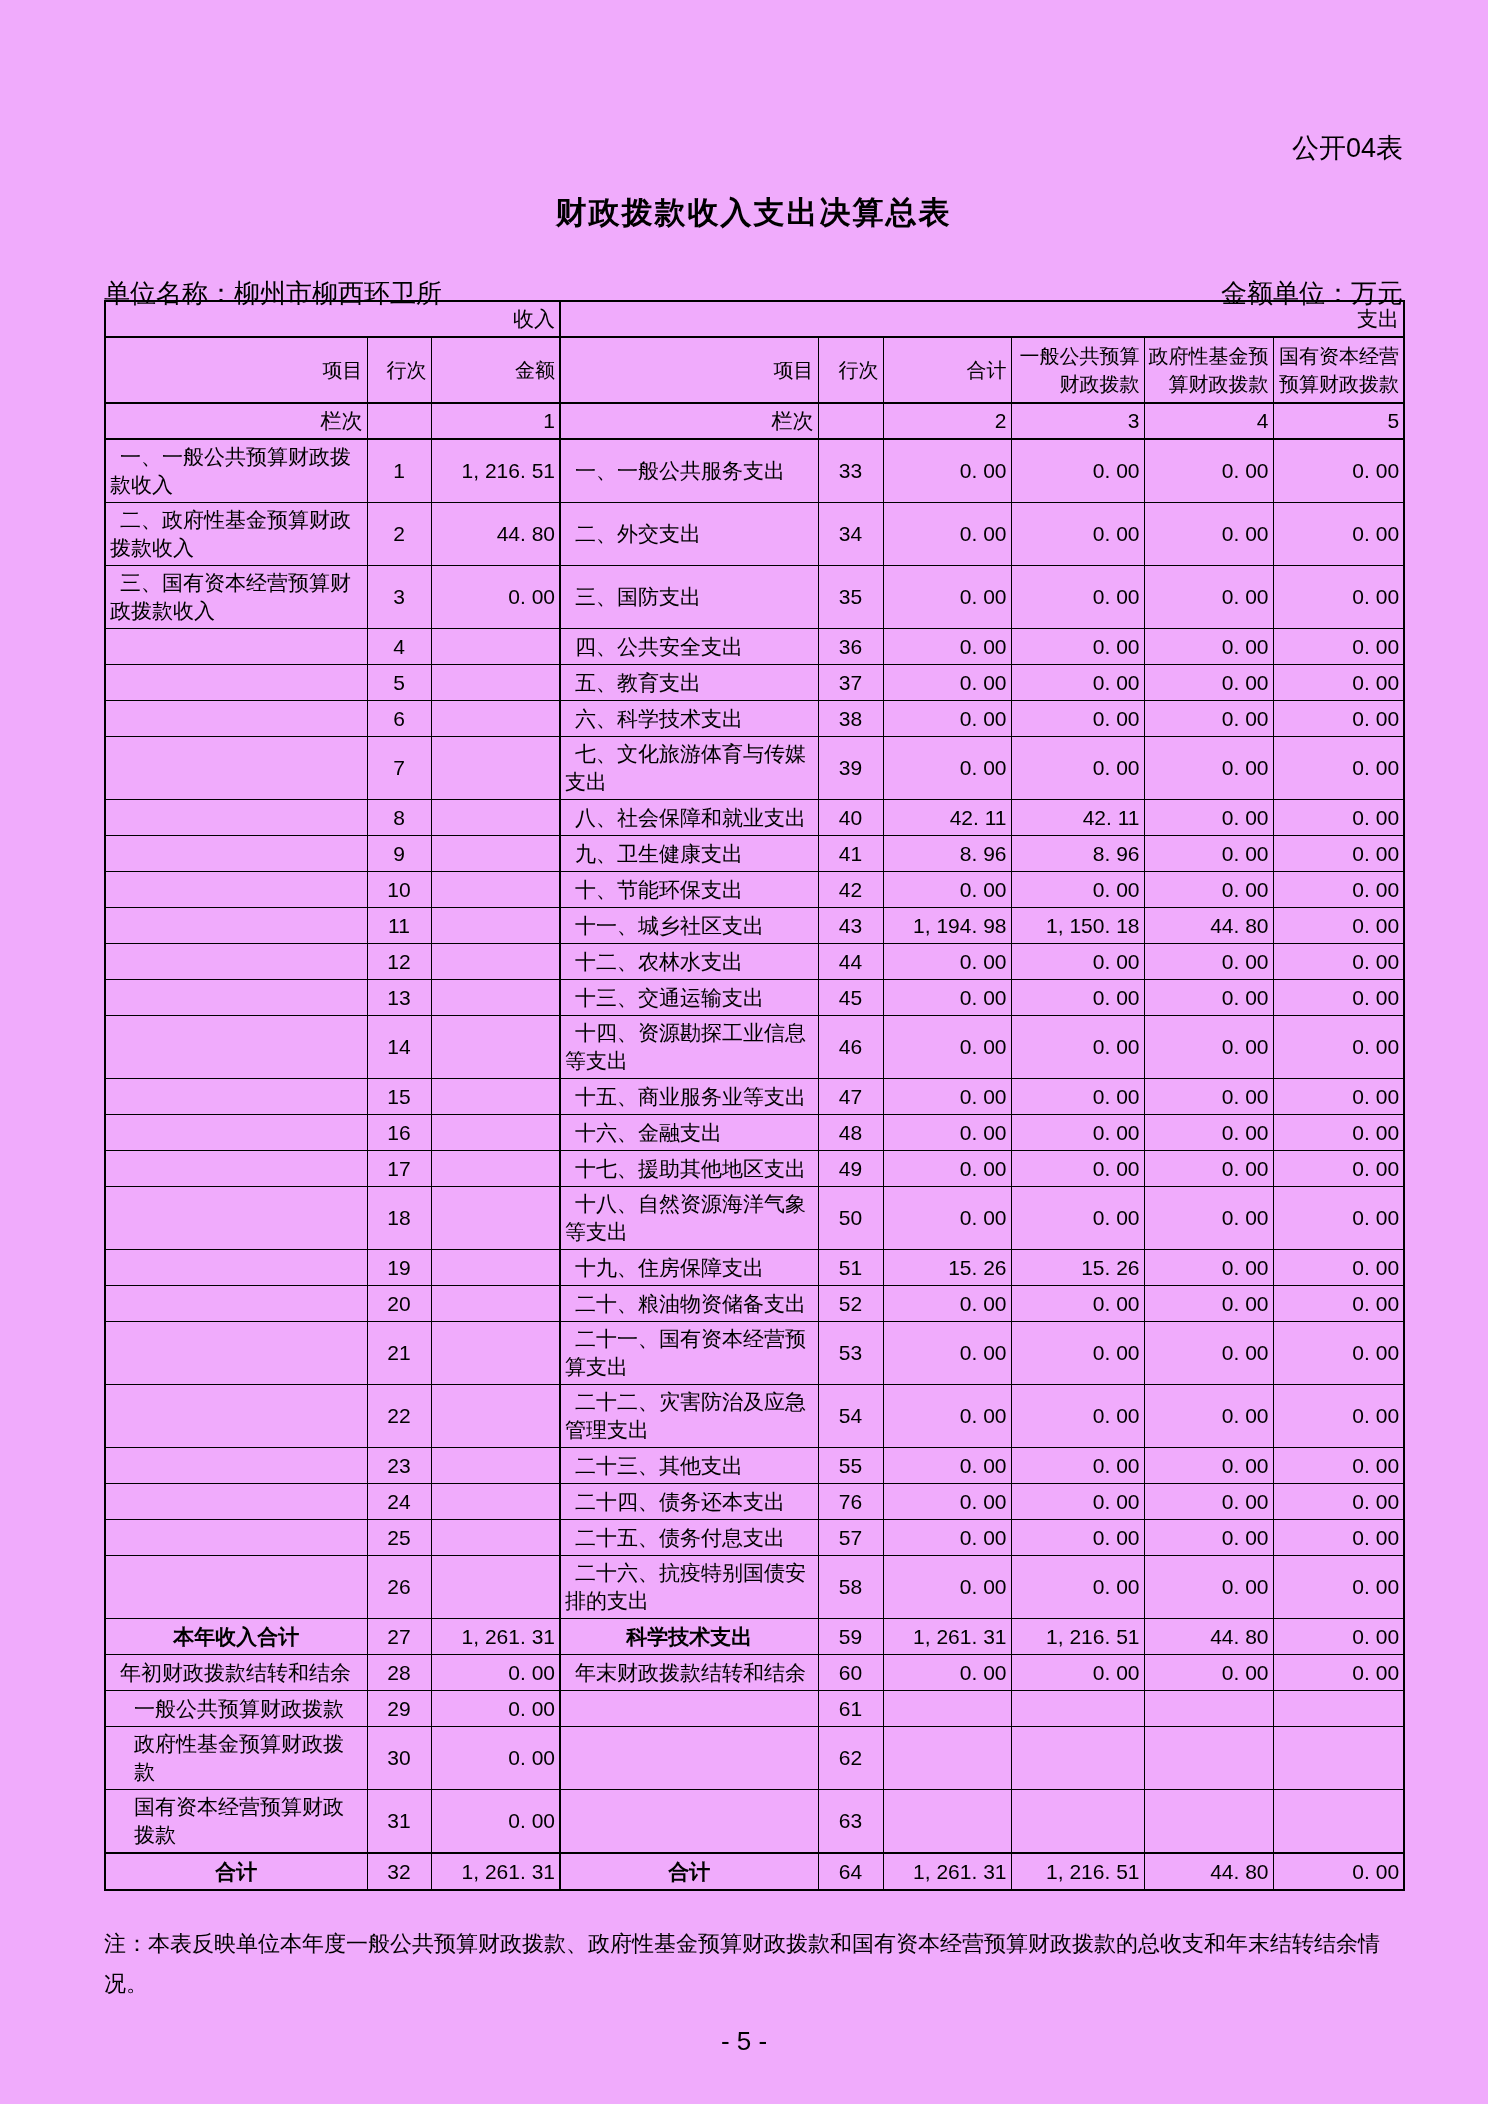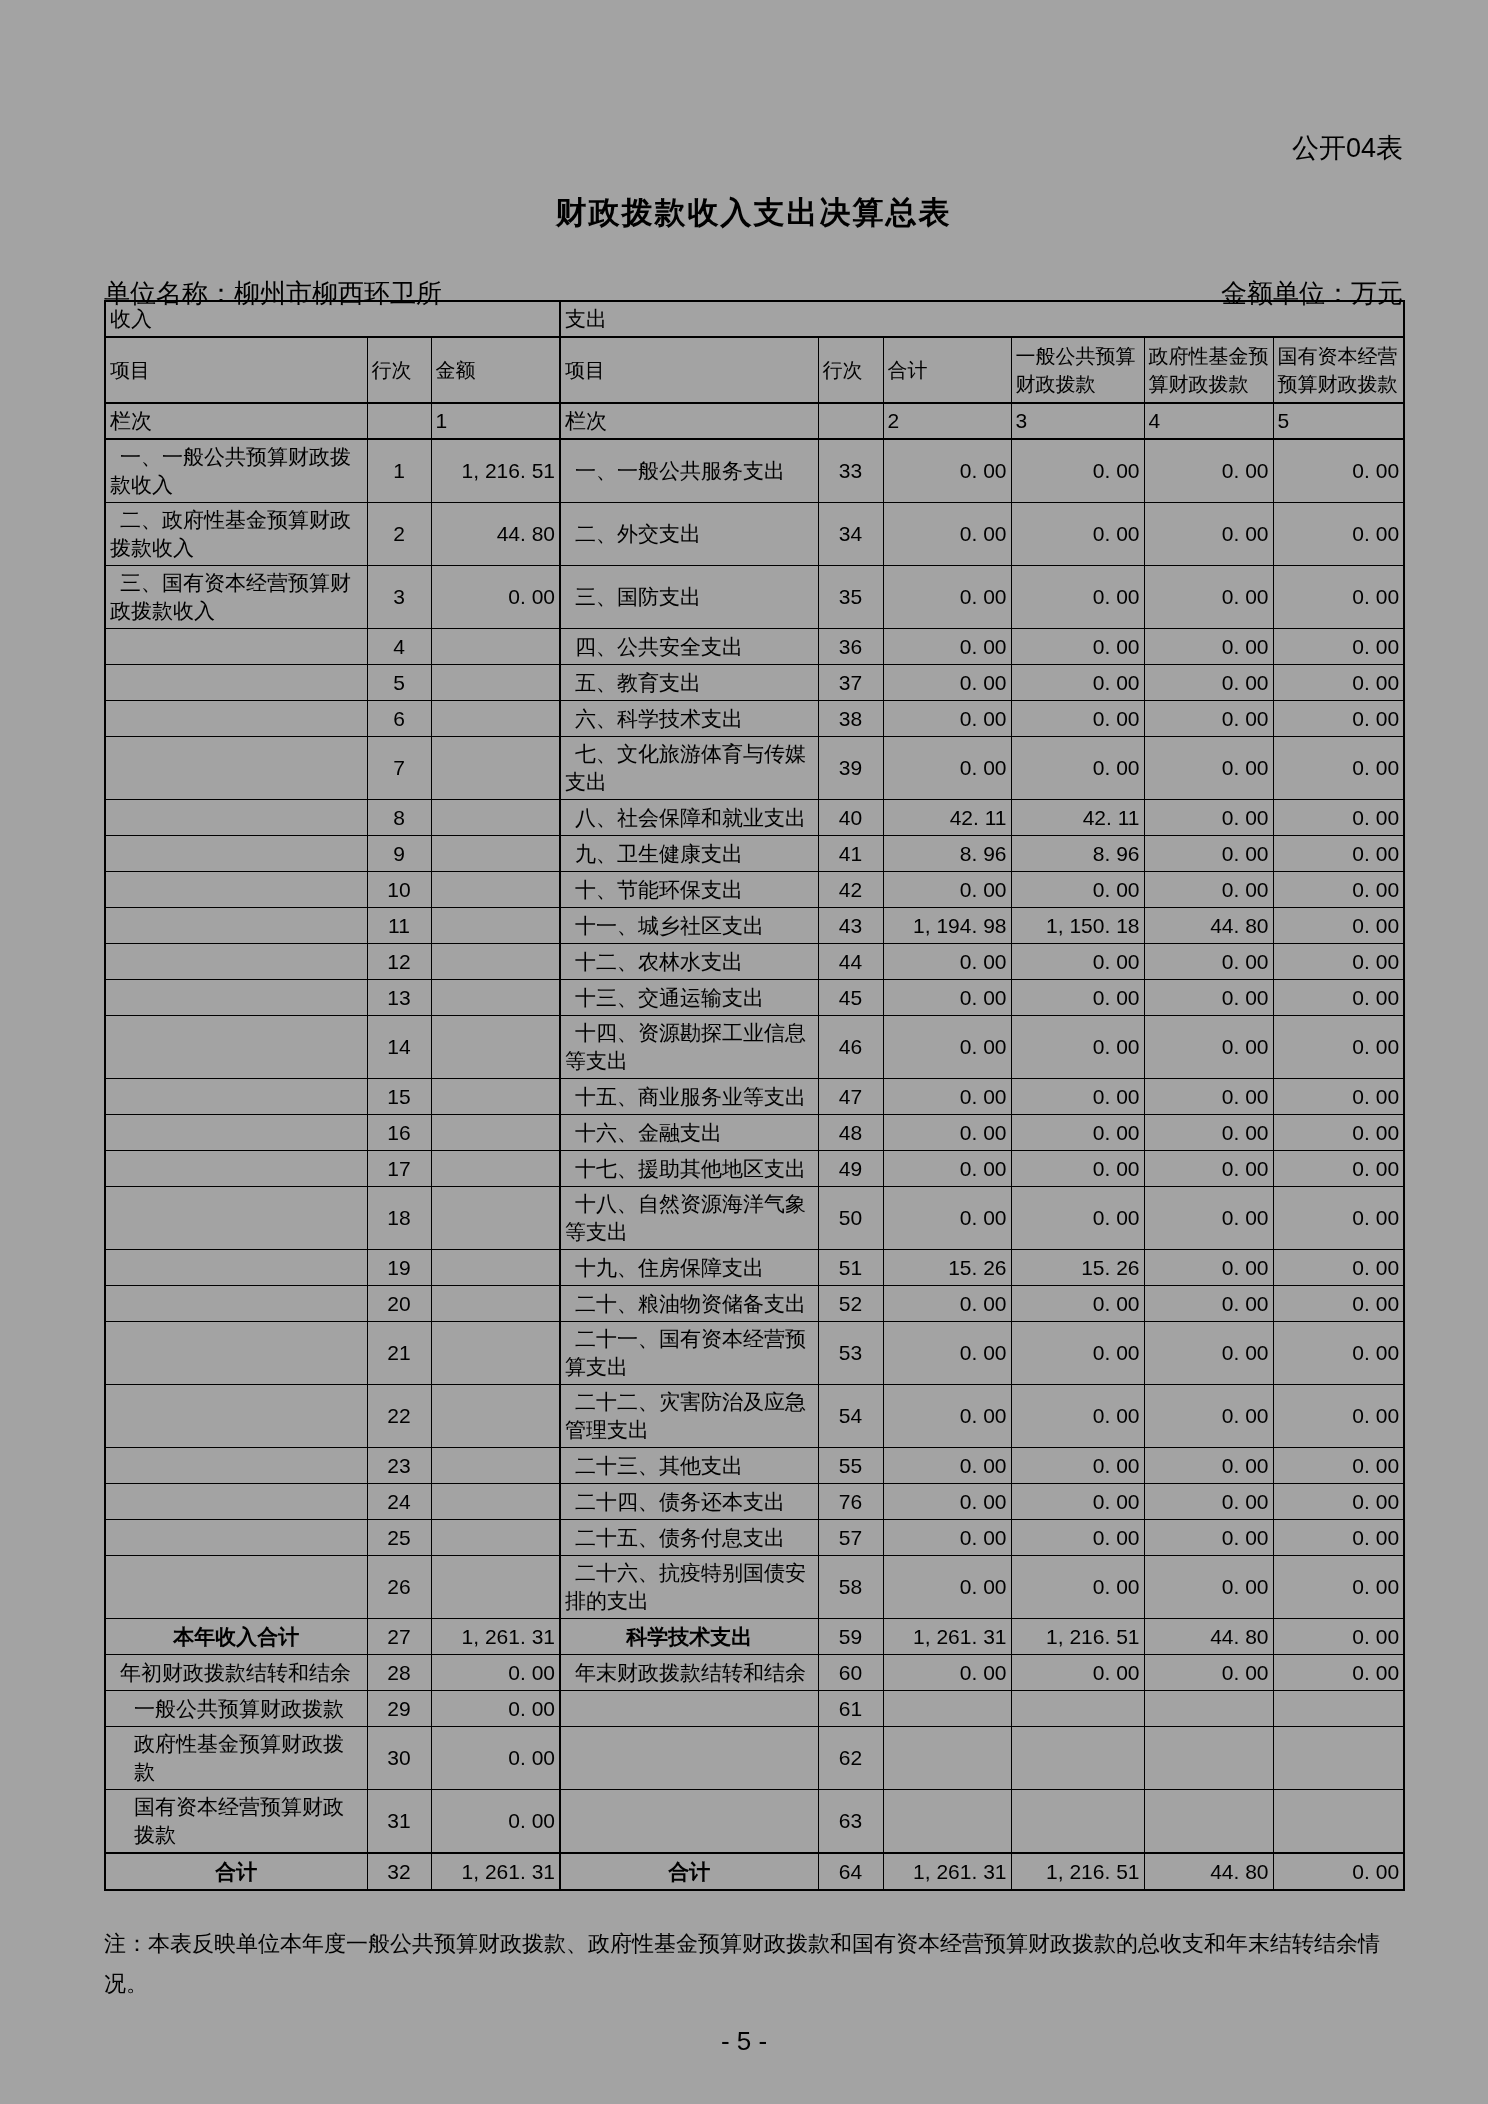--- a/index.html
+++ b/index.html
@@ -1,19 +1,19 @@
 <!DOCTYPE html>
 <html><head>
 <meta charset="utf-8">
 <style>
   html,body { margin:0; padding:0; background:#e8e8e8; }
   .page {
     position:relative;
     width:1488px; height:2104px;
-    background:#a3a3a3;
+    background:#f0abfc;
     font-family:"Liberation Sans","DejaVu Sans",sans-serif;
     color:#000;
     margin:0 auto;
     overflow:hidden;
   }
   .sheet-label {
     position:absolute; top:130px; right:85px;
     font-size:27px;
   }
   .doc-title {
@@ -32,21 +32,21 @@
   }
   table.main th, table.main td {
     border:1px solid #000;
     font-size:21px; line-height:28px;
     font-weight:normal;
     padding:3px 4px;
     vertical-align:middle;
     overflow:hidden;
     word-break:break-all;
   }
-  table.main thead th { text-align:left; }
+  table.main thead th { text-align:right; }
   table.main tr.h1 th { height:28px; border-bottom:2px solid #000; }
   table.main tr.h2 th { height:58px; border-bottom:2px solid #000; font-size:20px; }
   table.main tr.h3 th { height:28px; border-bottom:2px solid #000; }
   table.main tbody td { height:29px; }
   table.main tr.h1 th:nth-child(1),
   table.main tr.h2 th:nth-child(3),
   table.main tr.h3 th:nth-child(3),
   table.main tbody td:nth-child(3) { border-right:2px solid #000; }
   table.main tr.last-row td { border-top:2px solid #000; }
   td.item { text-align:left; text-indent:10px; }

